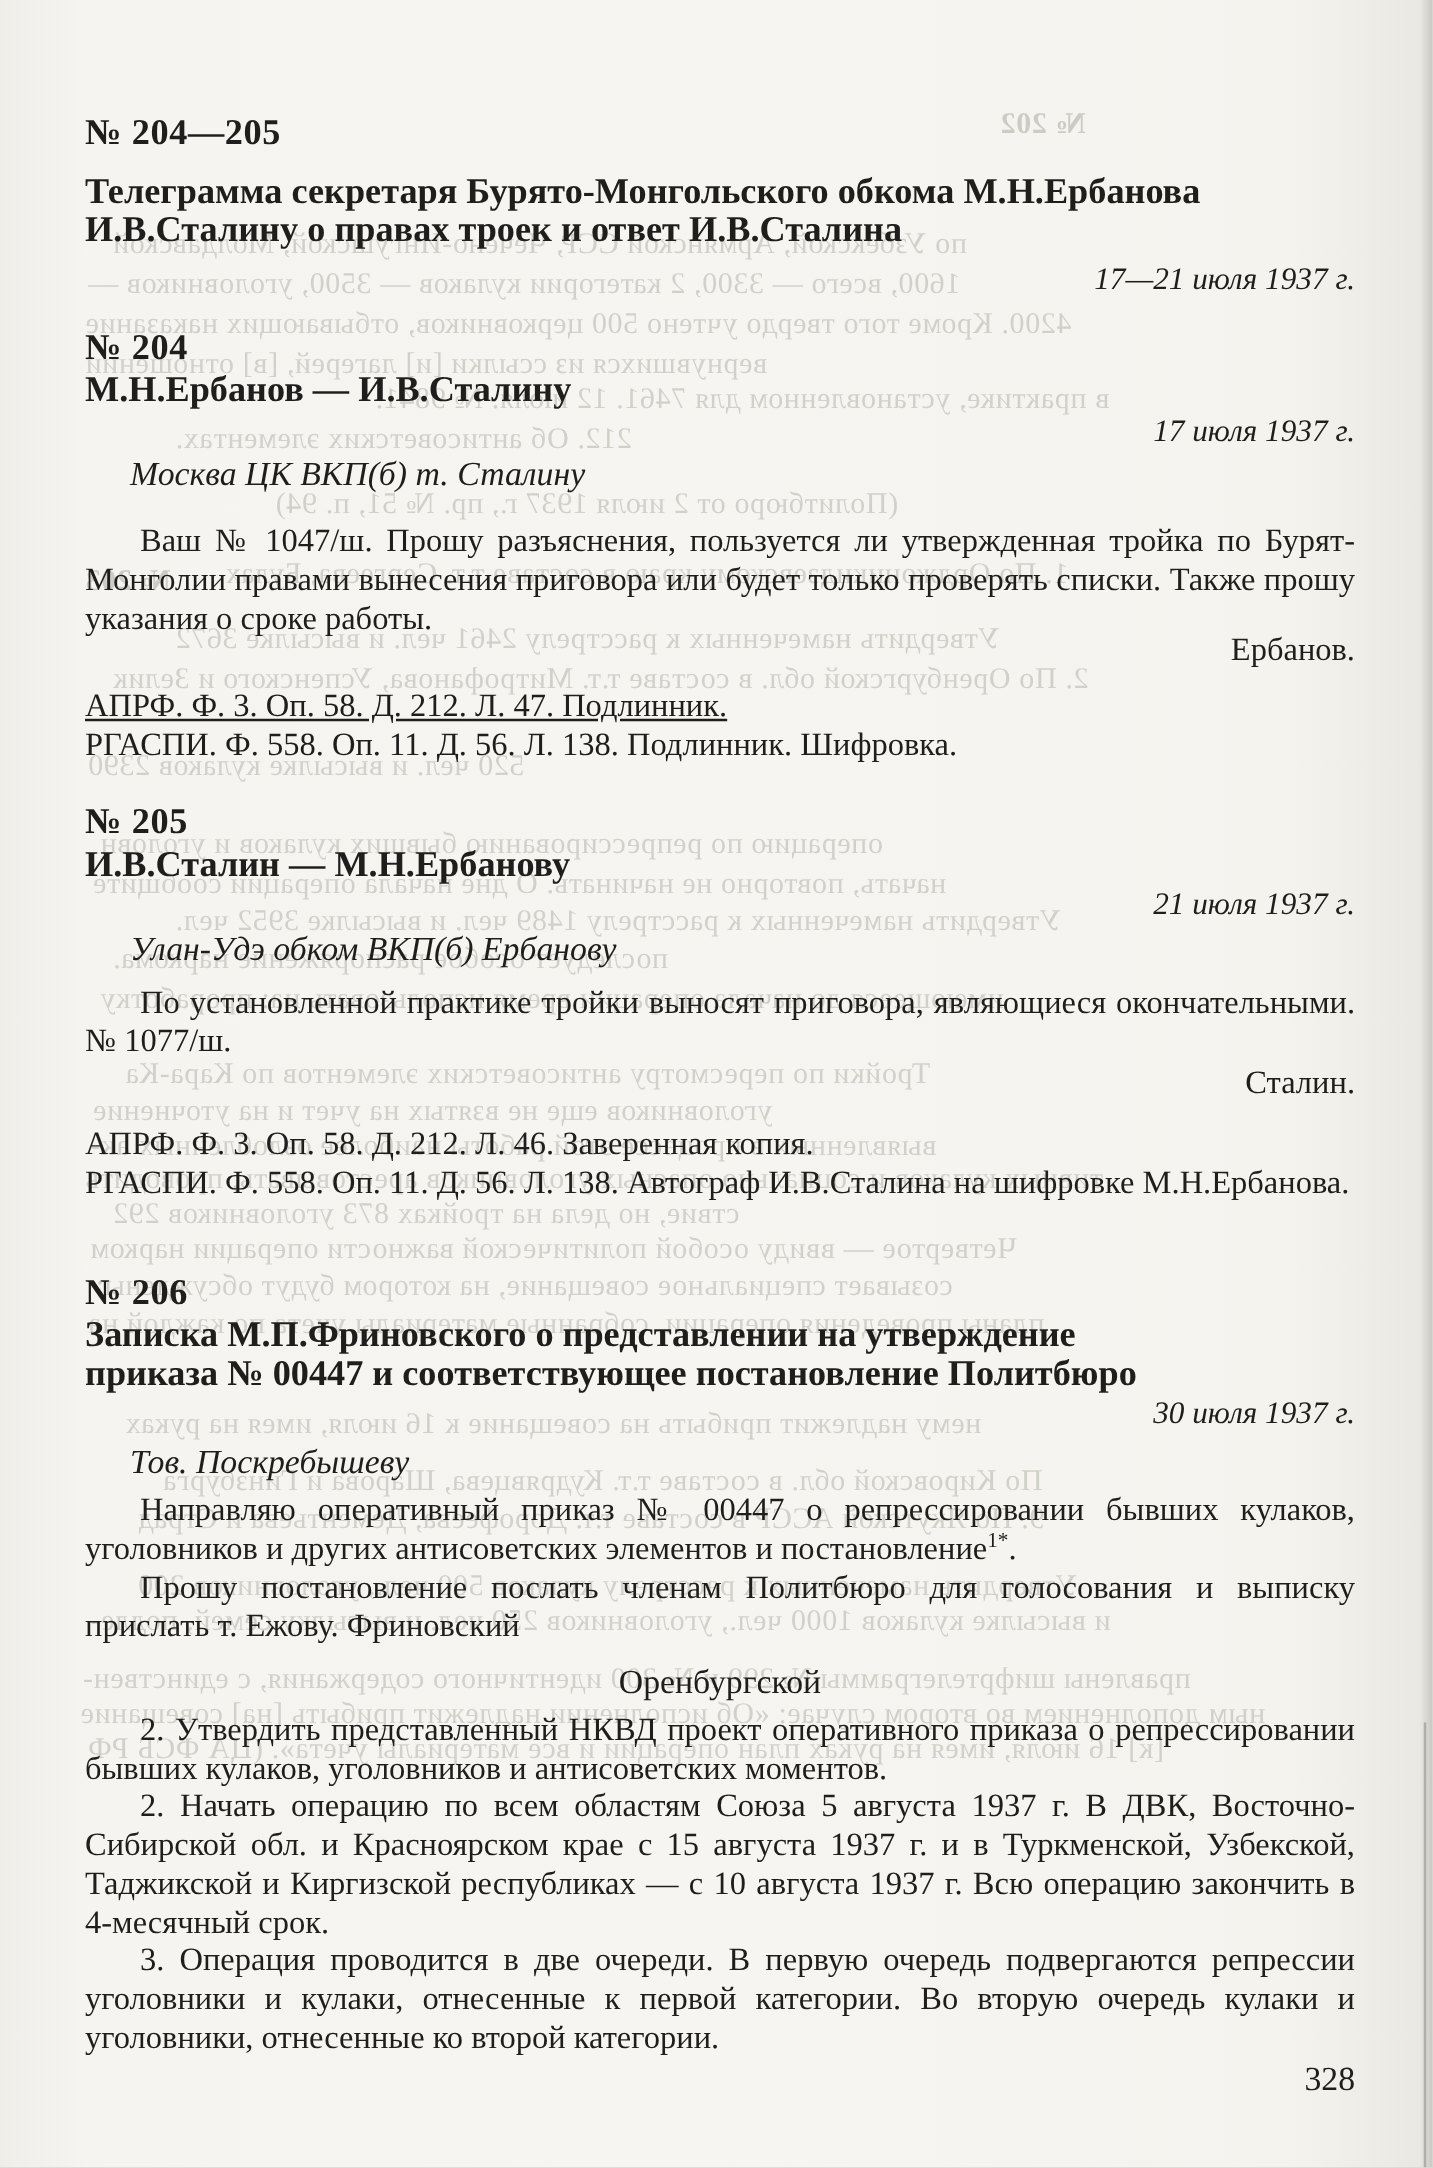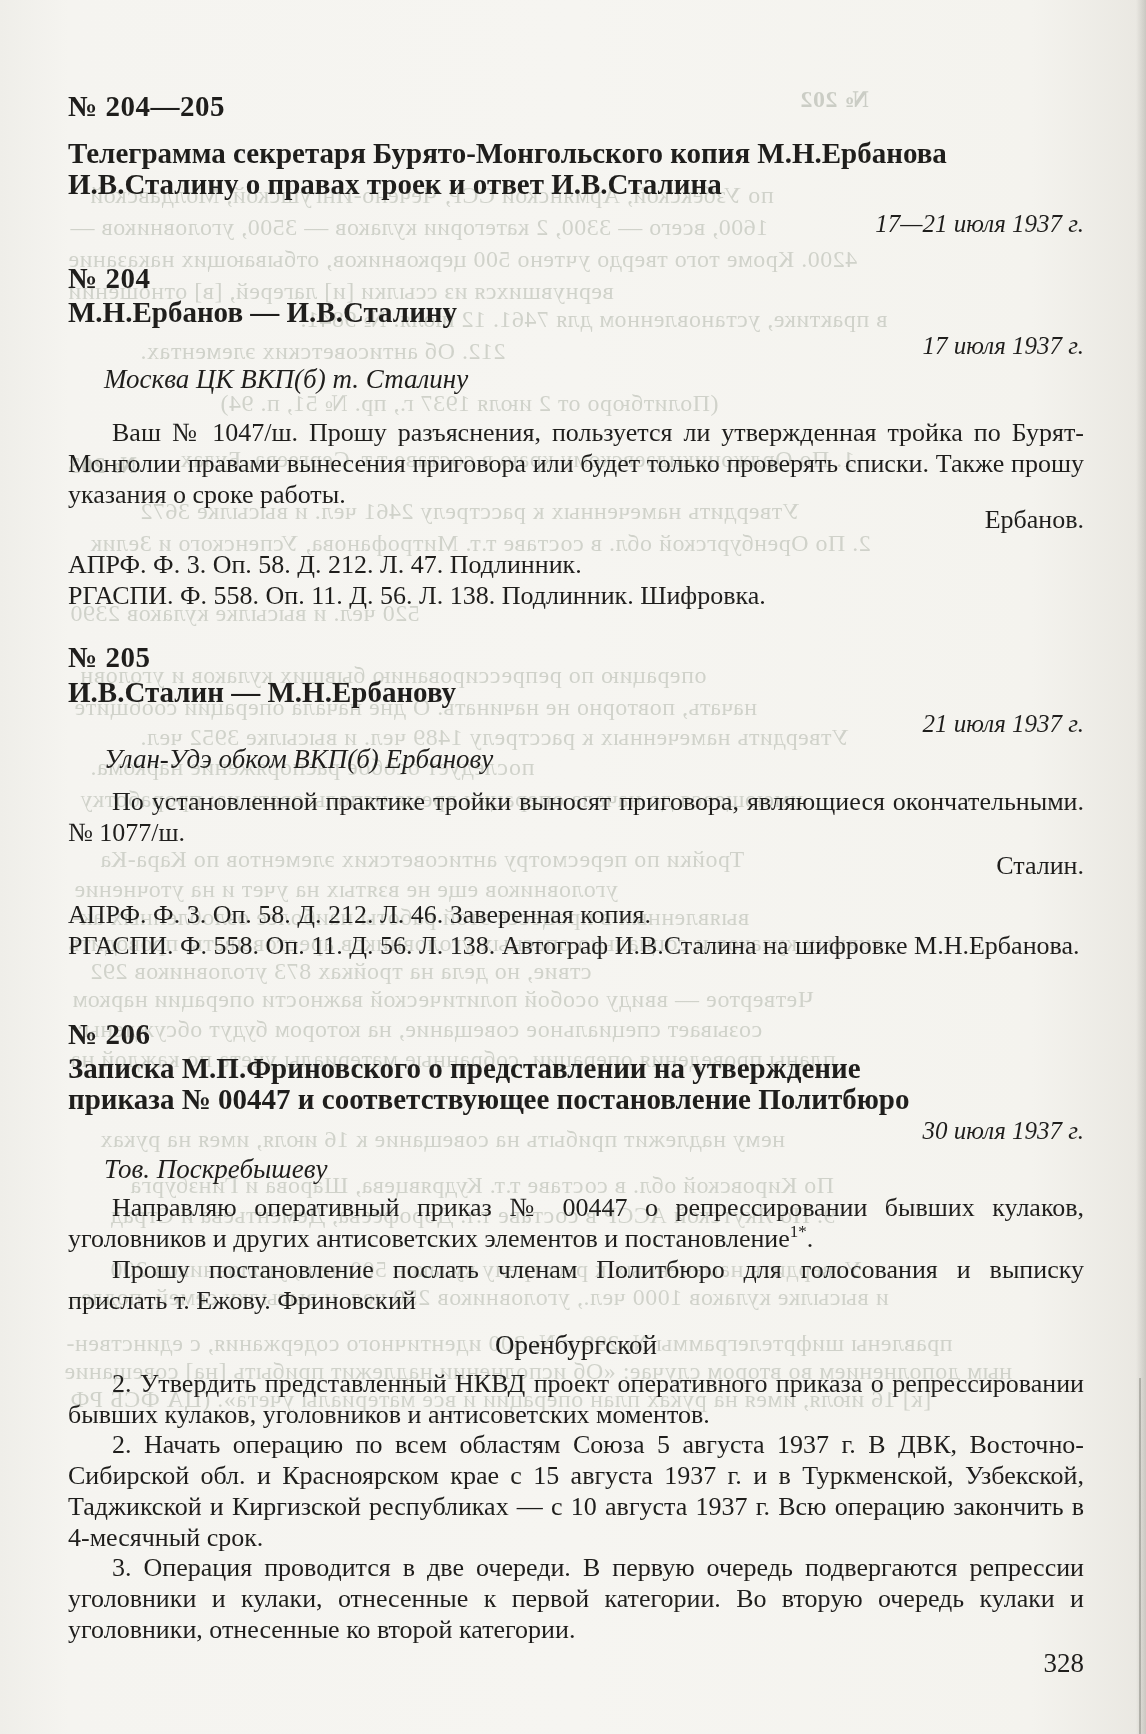--- a/index.html
+++ b/index.html
@@ -85,32 +85,32 @@
     <div class="bleed" style="top:1284px;left:72px;">и высылке кулаков 1000 чел., уголовников 250 чел. и высылку семей, подле-</div>
     <div class="bleed" style="top:1330px;left:66px;">правлены шифртелеграммы № 299 и № 300 идентичного содержания, с единствен-</div>
     <div class="bleed" style="top:1358px;left:64px;">ным дополнением во втором случае: «Об исполнении надлежит прибыть [на] совещание</div>
     <div class="bleed" style="top:1386px;left:70px;">[к] 16 июля, имея на руках план операции и все материалы учета». (ЦА ФСБ РФ</div>
   </div>
 
   <div class="layer-main">
 
     <div class="abs num-head" style="top:90px;">№ 204—205</div>
     <div class="abs doc-title" style="top:138px;">
-      <div>Телеграмма секретаря Бурято-Монгольского копия М.Н.Ербанова</div>
+      <div>Телеграмма секретаря Бурято-Монгольского обкома М.Н.Ербанова</div>
       <div>И.В.Сталину о правах троек и ответ И.В.Сталина</div>
     </div>
     <div class="abs date-line" style="top:210px;">17—21 июля 1937 г.</div>
 
     <div class="abs num-head" style="top:262px;">№ 204</div>
     <div class="abs doc-head" style="top:296px;">М.Н.Ербанов — И.В.Сталину</div>
     <div class="abs date-line" style="top:332px;">17 июля 1937 г.</div>
     <div class="abs addressee" style="top:364px;">Москва ЦК ВКП(б) т. Сталину</div>
     <div class="abs body-text" style="top:417px;">Ваш № 1047/ш. Прошу разъяснения, пользуется ли утвержденная тройка по Бурят-Монголии правами вынесения приговора или будет только проверять списки. Также прошу указания о сроке работы.</div>
     <div class="abs signature" style="top:505px;">Ербанов.</div>
-    <div class="abs archive" style="top:549px;">АПРФ. Ф. 3. Оп. 58. Д. 212. Л. 47. Подлинник.</div>
+    <div class="abs archive" style="top:549px;text-decoration:underline;">АПРФ. Ф. 3. Оп. 58. Д. 212. Л. 47. Подлинник.</div>
     <div class="abs archive" style="top:580px;">РГАСПИ. Ф. 558. Оп. 11. Д. 56. Л. 138. Подлинник. Шифровка.</div>
 
     <div class="abs num-head" style="top:641px;">№ 205</div>
     <div class="abs doc-head" style="top:676px;">И.В.Сталин — М.Н.Ербанову</div>
     <div class="abs date-line" style="top:710px;">21 июля 1937 г.</div>
     <div class="abs addressee" style="top:744px;">Улан-Удэ обком ВКП(б) Ербанову</div>
     <div class="abs body-text" style="top:786px;">По установленной практике тройки выносят приговора, являющиеся окончательными. № 1077/ш.</div>
     <div class="abs signature" style="top:851px;">Сталин.</div>
     <div class="abs archive" style="top:899px;">АПРФ. Ф. 3. Оп. 58. Д. 212. Л. 46. Заверенная копия.</div>
     <div class="abs archive" style="top:930px;">РГАСПИ. Ф. 558. Оп. 11. Д. 56. Л. 138. Автограф И.В.Сталина на шифровке М.Н.Ербанова.</div>

